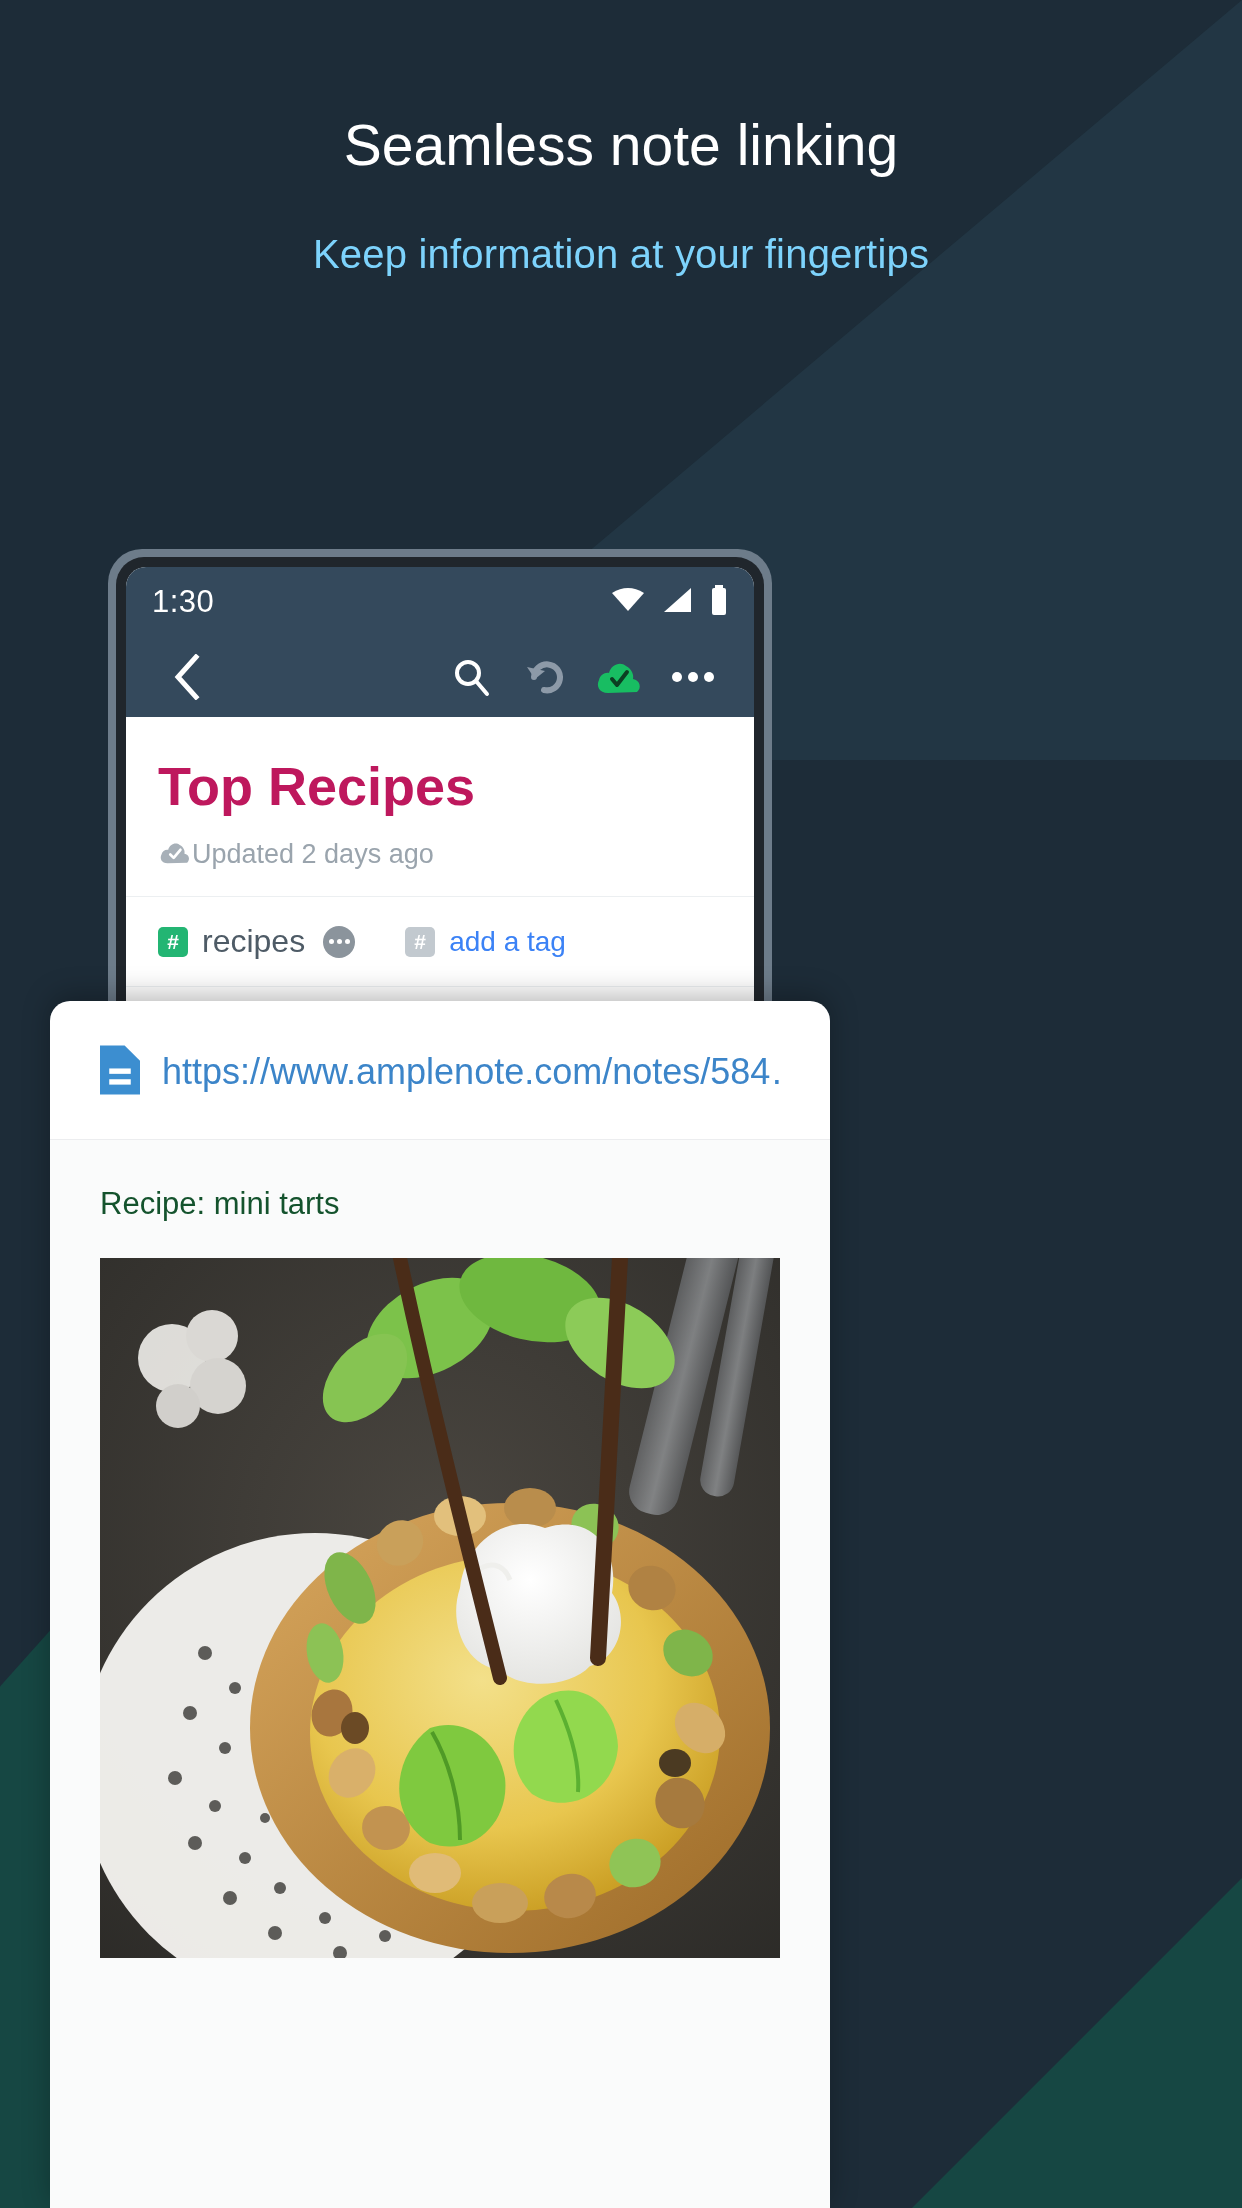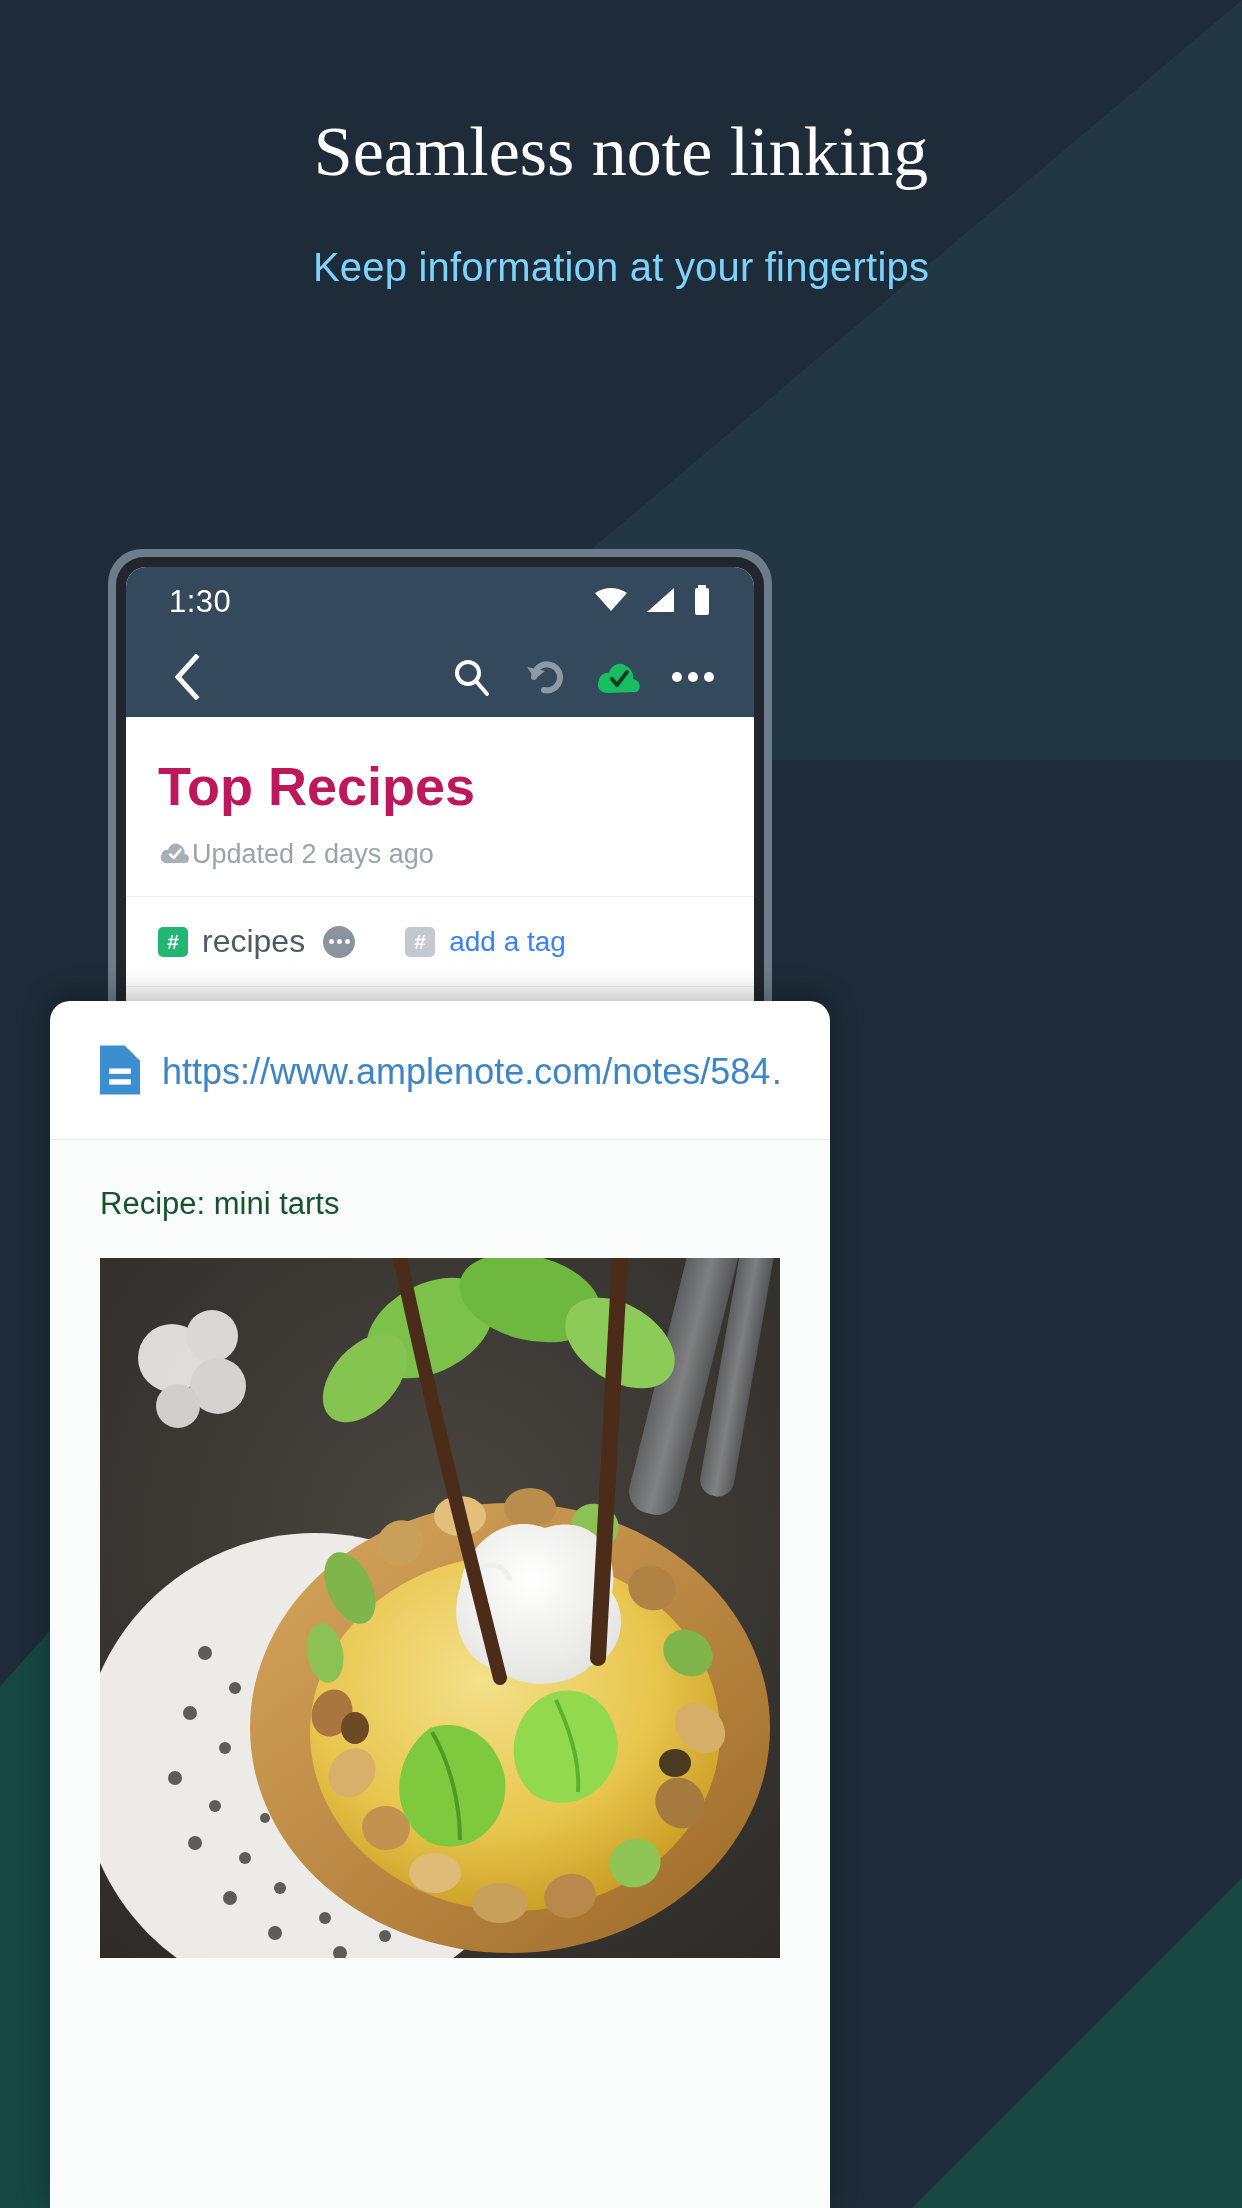--- a/index.html
+++ b/index.html
@@ -26,23 +26,23 @@
   }
   .bg-wedge-br {
     position:absolute; right:0; bottom:0; width:330px; height:600px;
     background:#164743;
     clip-path:polygon(100% 45%, 0 100%, 100% 100%);
   }
 
   
   .headline-wrap { position:absolute; top:0; left:0; right:0; text-align:center; }
   .headline {
-    font-family:Liberation Serif, serif;
+    font-family:Liberation Sans, sans-serif;
     color:#ffffff;
-    font-size:70px;
+    font-size:57px;
     line-height:1;
     margin-top:117px;
     letter-spacing:0px;
   }
   .subhead {
     color:#7dd3fc;
     font-size:40px;
     font-weight:300;
     margin-top:58px;
     letter-spacing:.2px;
@@ -78,21 +78,21 @@
   .btn-pwr {
     position:absolute; right:-6px; top:830px;
     width:9px; height:78px;
     background:#6d7c8a; border-radius:0 3px 3px 0;
   }
 
   
   .statusbar {
     height:70px; background:#34495c;
     display:flex; align-items:center; justify-content:space-between;
-    padding:0 43px;
+    padding:0 26px;
   }
   .clock { color:#ffffff; font-size:31px; letter-spacing:.5px; }
   .status-icons { display:flex; align-items:center; gap:18px; }
 
   
   .toolbar {
     height:80px; background:#34495c;
     display:flex; align-items:center; padding:0 24px;
   }
   .tb-spacer { flex:1; }

